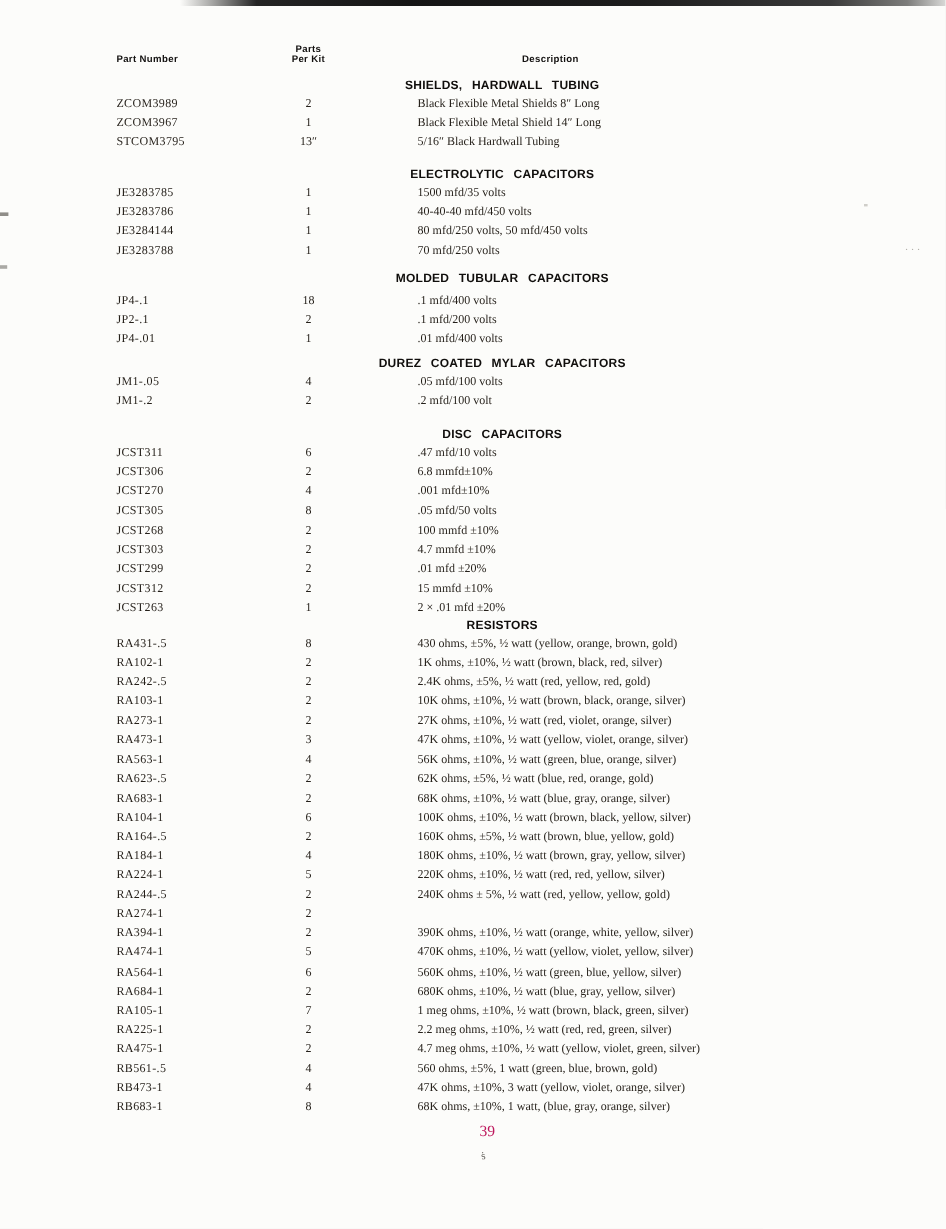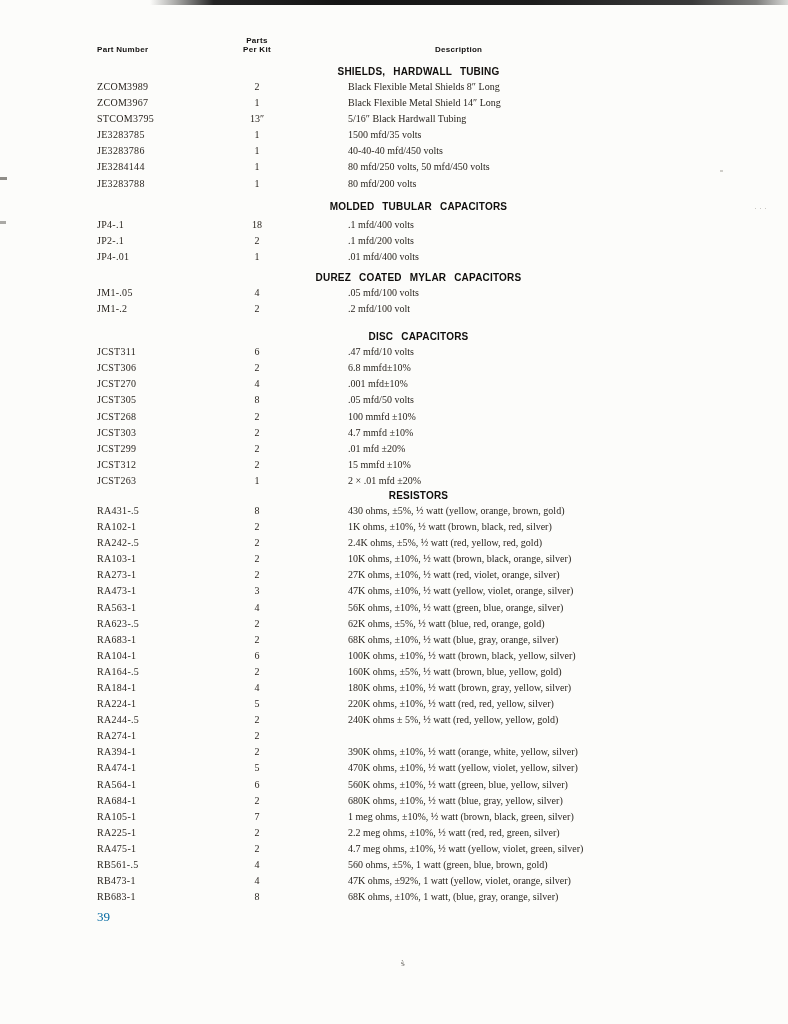--- a/index.html
+++ b/index.html
@@ -63,21 +63,21 @@
   #sections section:nth-of-type(1) .section-title { margin-top:10px; }
   #sections section:nth-of-type(2) .section-title { margin-top:11px; }
   #sections section:nth-of-type(3) .section-title { margin-top:7px; }
   #sections section:nth-of-type(3) .rows { margin-top:3px; }
   #sections section:nth-of-type(4) .section-title { margin-top:5px; }
   #sections section:nth-of-type(5) .section-title { margin-top:12px; }
   #sections section:nth-of-type(6) .section-title { margin-top:-1px; }
 
   .page-number {
     margin-left:97px; width:618px; margin-top:4px;
-    font-size:13px; color:#0369a1;
+    text-align:center; font-size:13px; color:#be185d;
   }
 </style>
 </head>
 <body>
 
 <div class="page">
 
   <div class="top-bar"></div>
   <div class="margin-dash dash-1"></div>
   <div class="margin-dash dash-2"></div>
@@ -111,20 +111,21 @@
 
   <div class="row">
     <span class="c-part">STCOM3795</span>
     <span class="c-qty">13″</span>
     <span class="c-desc">5/16″ Black Hardwall Tubing</span>
   </div>
 </div>
   </section>
 
   <section class="section">
+    <h2 class="section-title">ELECTROLYTIC CAPACITORS</h2>
     <div class="rows">
   <div class="row">
     <span class="c-part">JE3283785</span>
     <span class="c-qty">1</span>
     <span class="c-desc">1500 mfd/35 volts</span>
   </div>
 
   <div class="row">
     <span class="c-part">JE3283786</span>
     <span class="c-qty">1</span>
@@ -133,21 +134,21 @@
 
   <div class="row">
     <span class="c-part">JE3284144</span>
     <span class="c-qty">1</span>
     <span class="c-desc">80 mfd/250 volts, 50 mfd/450 volts</span>
   </div>
 
   <div class="row">
     <span class="c-part">JE3283788</span>
     <span class="c-qty">1</span>
-    <span class="c-desc">80 mfd/200 volts</span>
+    <span class="c-desc">70 mfd/250 volts</span>
   </div>
 </div>
   </section>
 
   <section class="section">
     <h2 class="section-title">MOLDED TUBULAR CAPACITORS</h2>
     <div class="rows">
   <div class="row">
     <span class="c-part">JP4-.1</span>
     <span class="c-qty">18</span>
@@ -380,21 +381,21 @@
 
   <div class="row">
     <span class="c-part">RB561-.5</span>
     <span class="c-qty">4</span>
     <span class="c-desc">560 ohms, ±5%, 1 watt (green, blue, brown, gold)</span>
   </div>
 
   <div class="row">
     <span class="c-part">RB473-1</span>
     <span class="c-qty">4</span>
-    <span class="c-desc">47K ohms, ±92%, 1 watt (yellow, violet, orange, silver)</span>
+    <span class="c-desc">47K ohms, ±10%, 3 watt (yellow, violet, orange, silver)</span>
   </div>
 
   <div class="row">
     <span class="c-part">RB683-1</span>
     <span class="c-qty">8</span>
     <span class="c-desc">68K ohms, ±10%, 1 watt, (blue, gray, orange, silver)</span>
   </div>
 </div>
   </section>
 </div>

